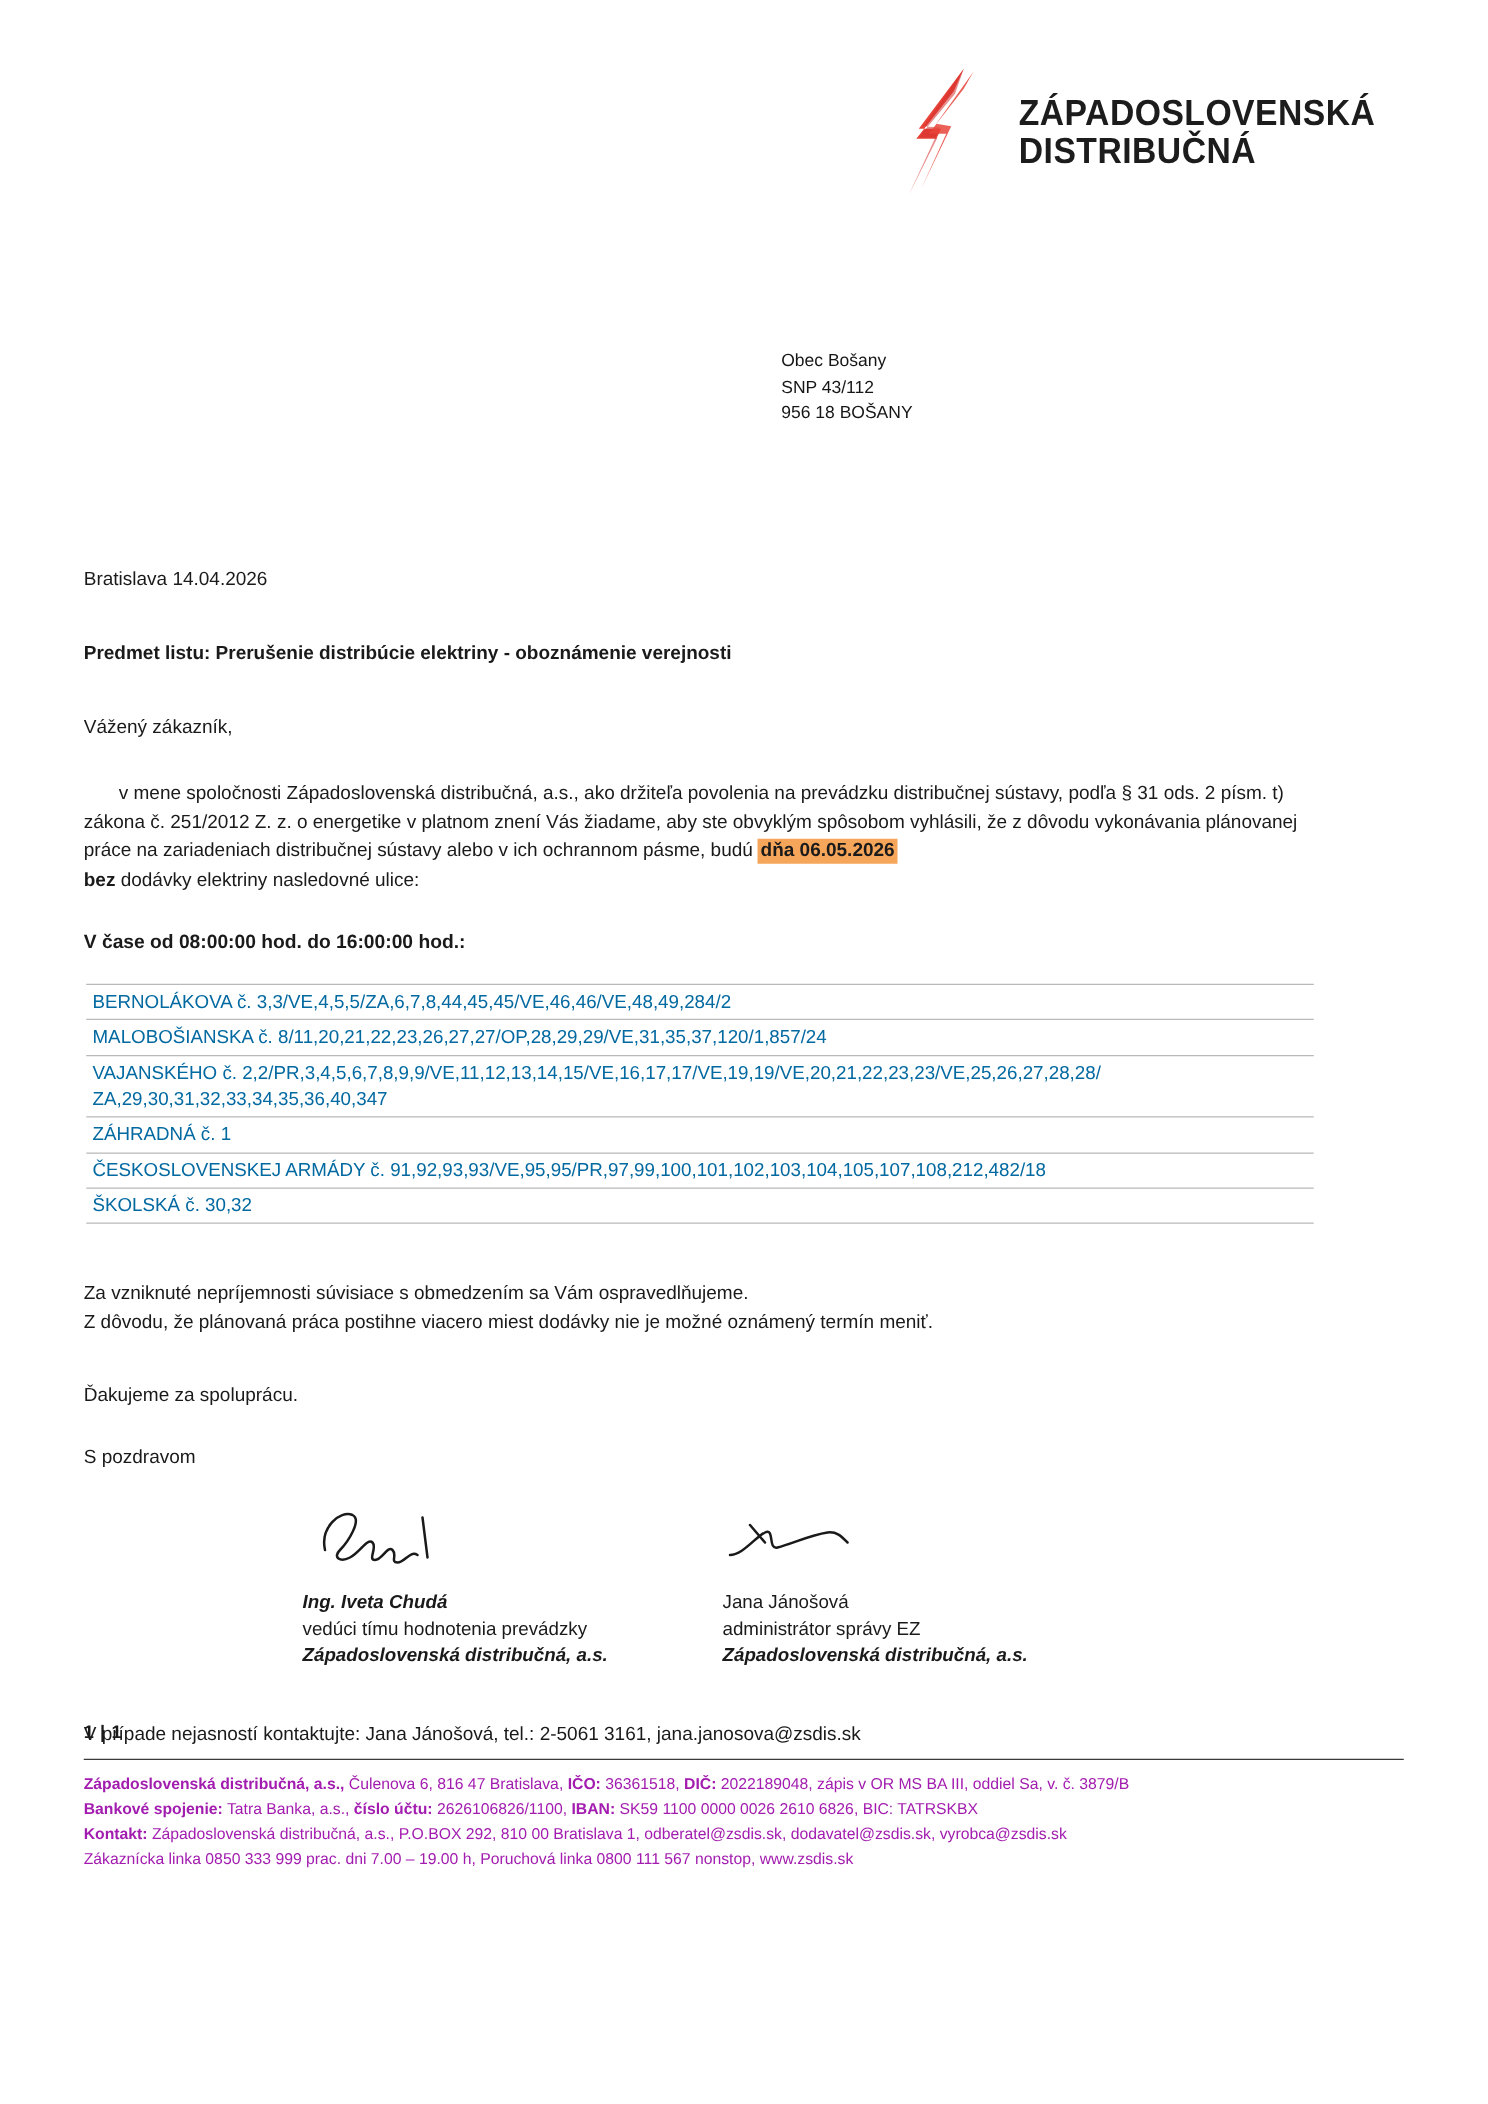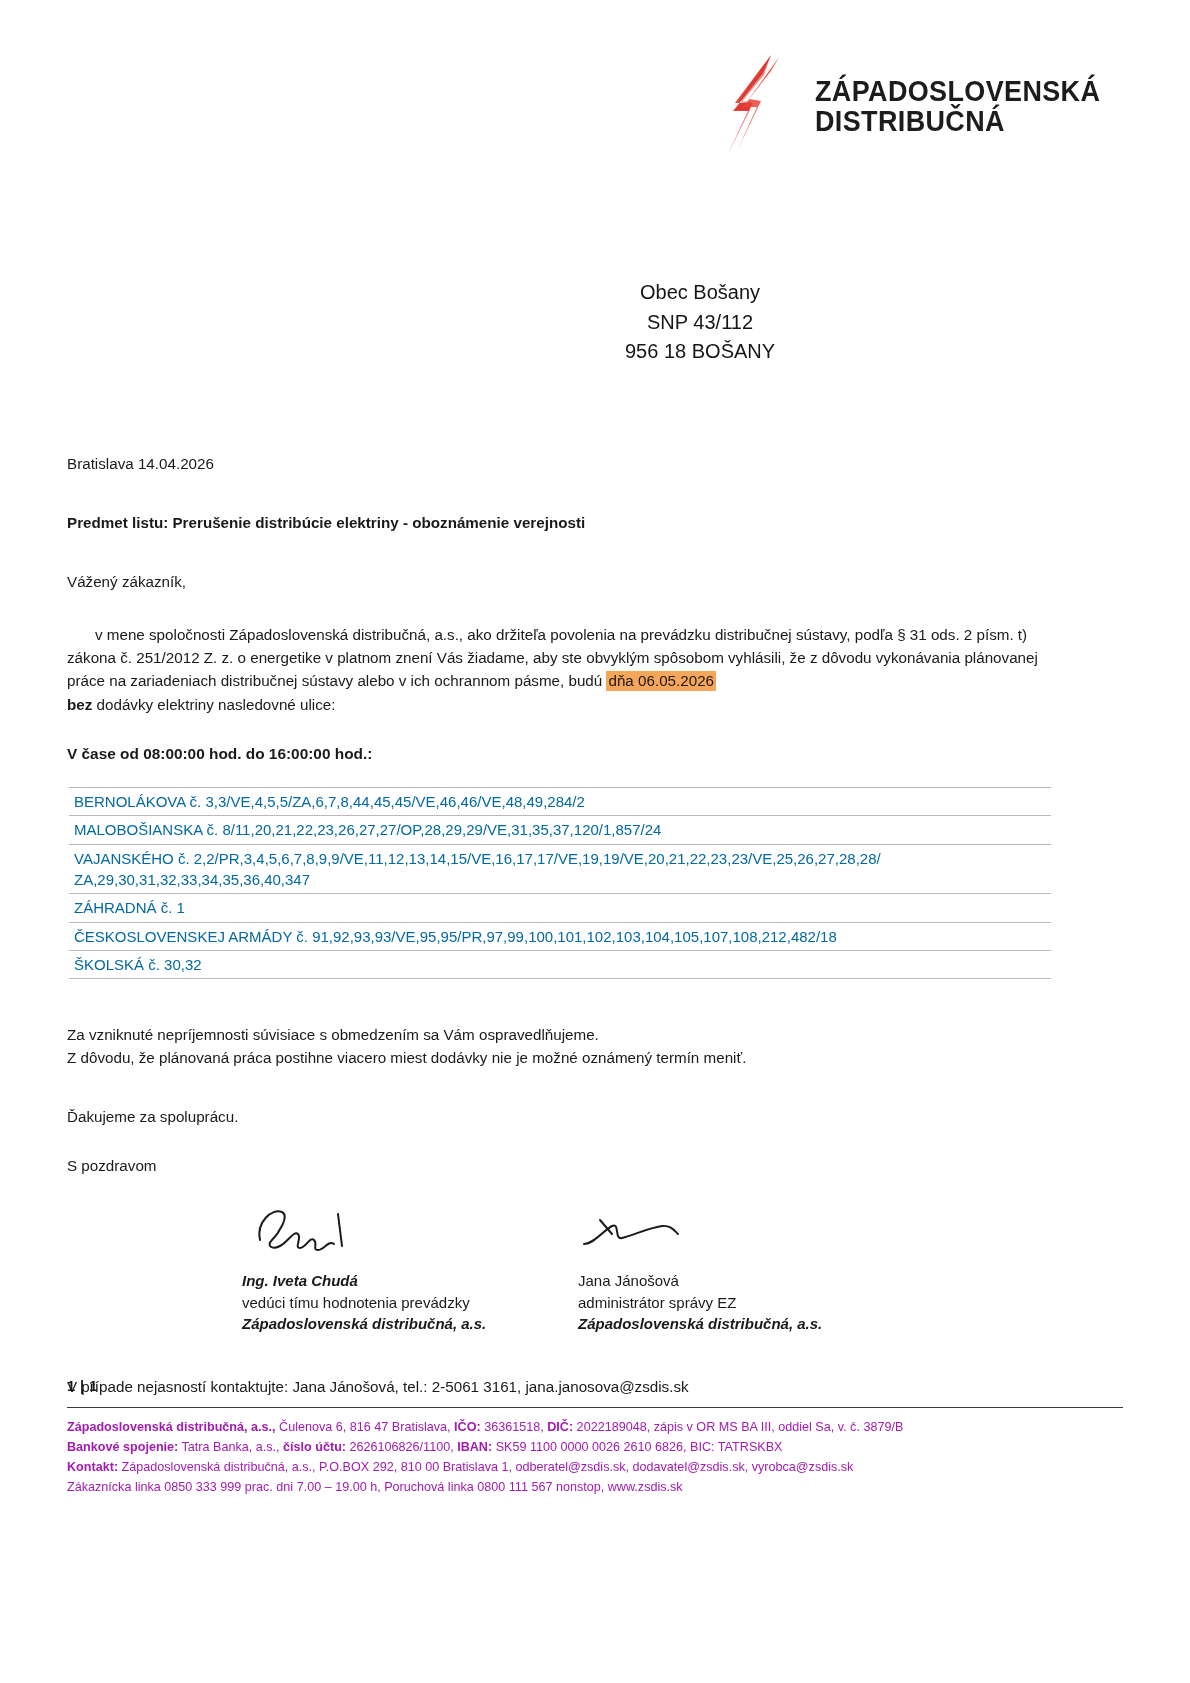--- a/index.html
+++ b/index.html
@@ -44,45 +44,44 @@
     transform-origin: left center;
   }
   .logo-text div { white-space: nowrap; }
 
   
   .address {
     position: absolute;
     left: 625px;
     top: 278px;
     font-family: "Liberation Sans", sans-serif;
-    font-size: 20px;
+    font-size: 14px;
     line-height: 1.48;
     color: #161616;
-    text-align: center;
   }
 
   
   .body-area {
     position: absolute;
     left: 67px;
     top: 452px;
     width: 1000px;
     font-size: 15.2px;
     line-height: 1.52;
     color: #1a1a1a;
   }
   .date-line { margin: 0 0 36px 0; }
   .subject { margin: 0 0 36px 0; font-weight: bold; }
   .salutation { margin: 0 0 30px 0; }
   .para { margin: 0 0 26px 0; }
   .para .indent { display: inline-block; width: 28px; }
   .hl {
     background: #f6a65a;
     padding: 1px 2px 2px 2px;
-    font-weight: normal;
+    font-weight: bold;
   }
   b, .b { font-weight: bold; }
 
   .time-line {
     margin: 0 0 22px 0;
     font-weight: bold;
     font-size: 15.4px;
   }
 
   

